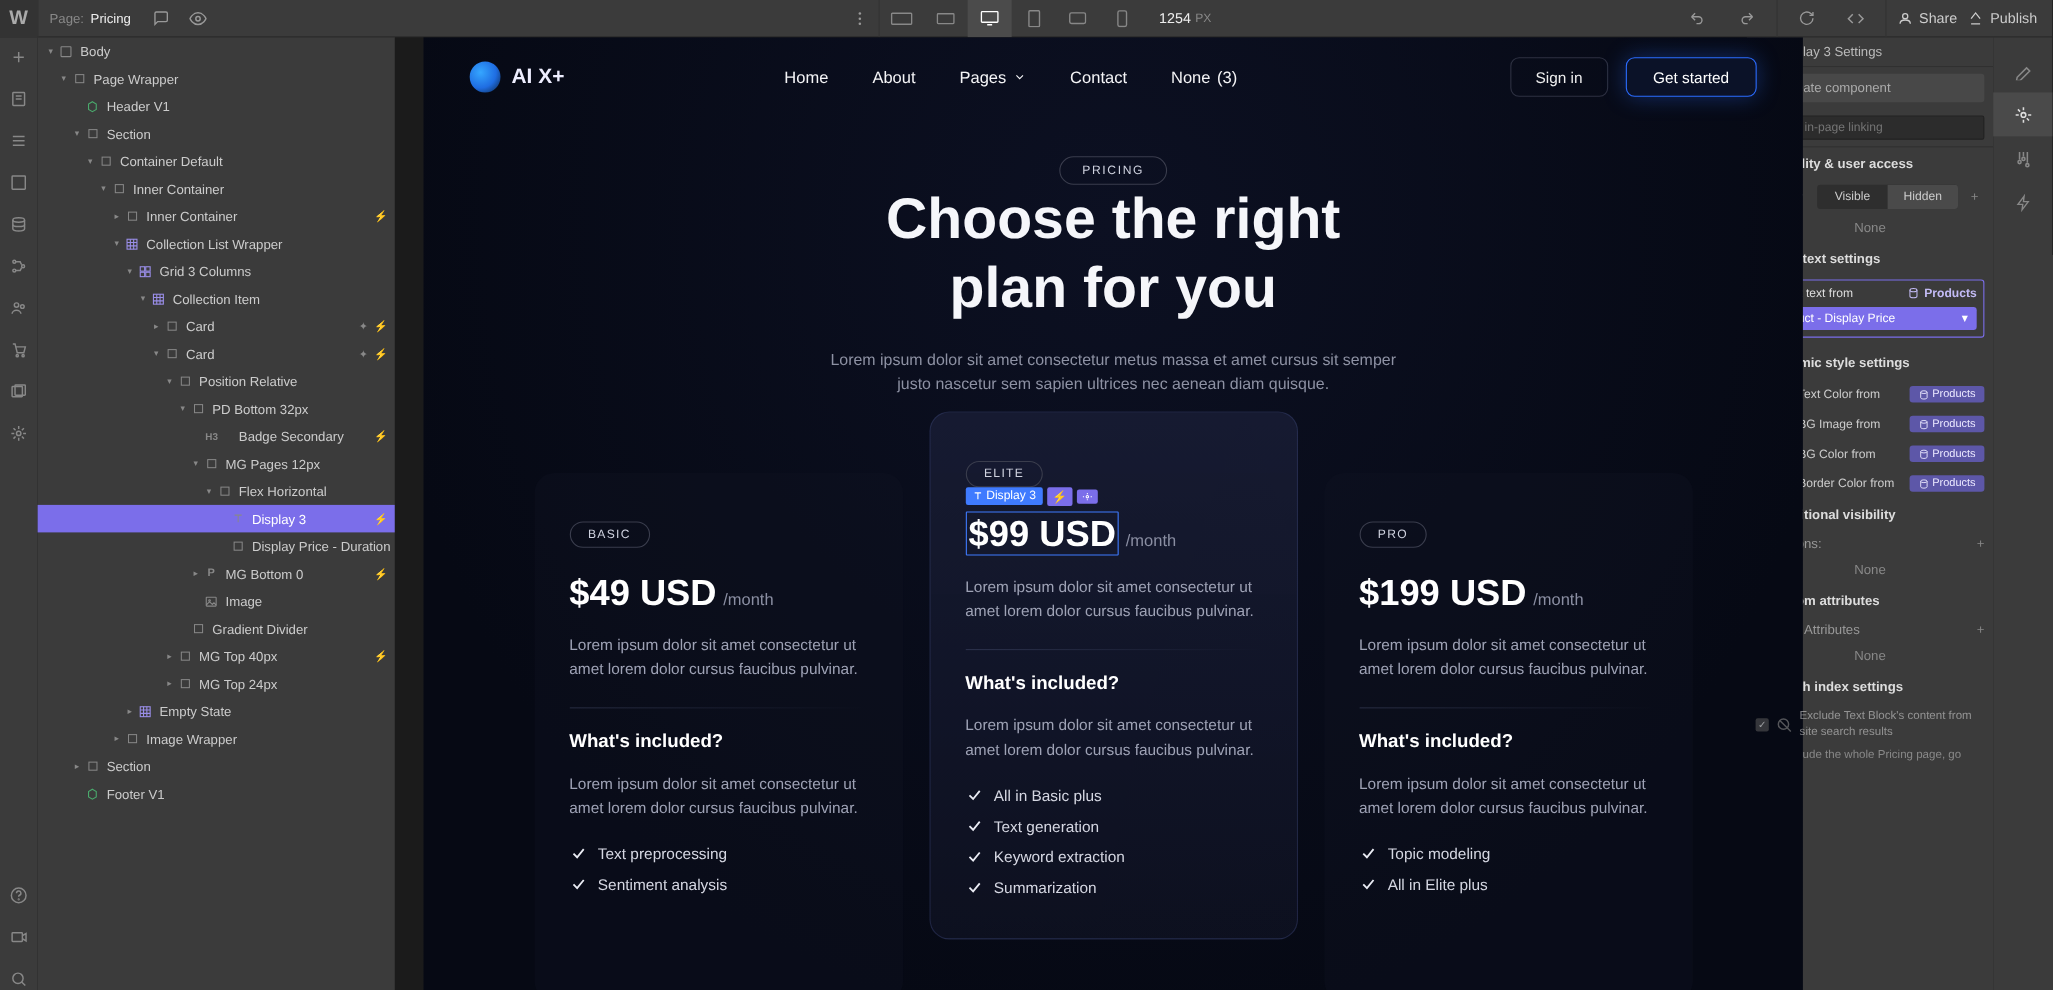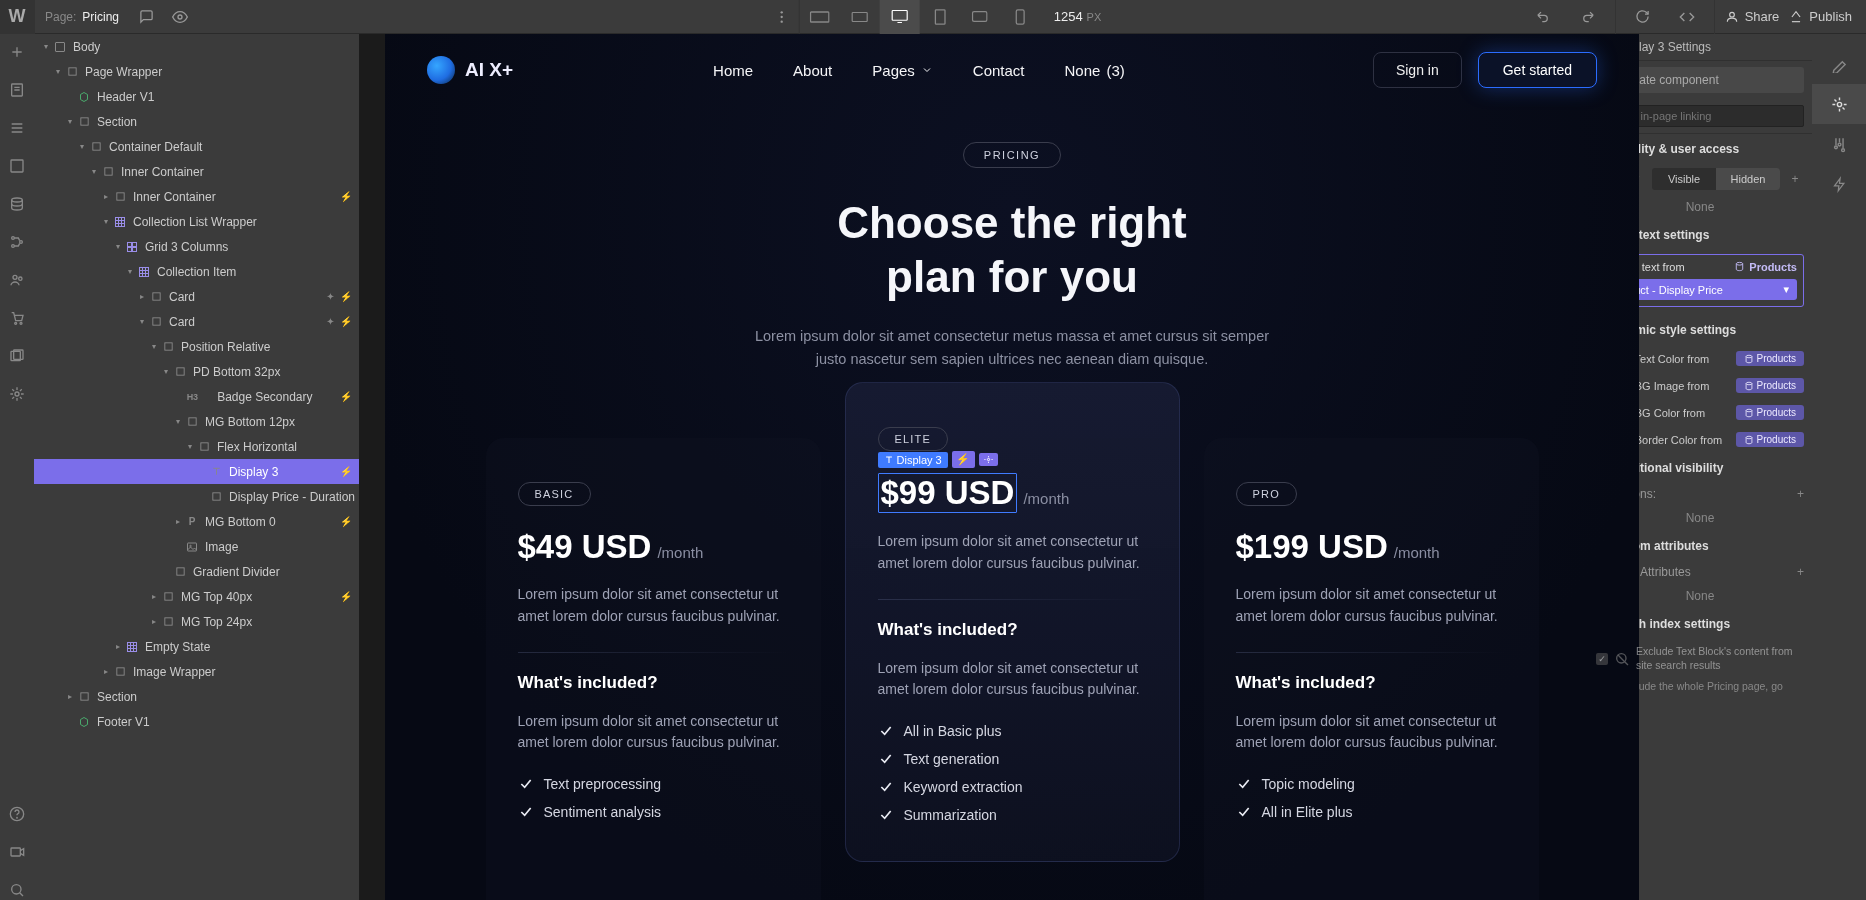--- a/index.html
+++ b/index.html
@@ -45,21 +45,21 @@
 .brand-logo { width: 28px; height: 28px; border-radius: 50%; background: radial-gradient(circle at 35% 35%, #35a6ff 0%, #1f6de2 55%, #0a2240 100%); }
 .brand-name { font-size: 19px; font-weight: 600; color: #eef; }
 .nav-links { display: flex; align-items: center; gap: 40px; margin-left: 200px; }
 .nav-link { font-size: 15px; color: #f5f5f7; display: flex; align-items: center; gap: 6px; }
 .nav-right { margin-left: auto; display: flex; gap: 16px; }
 .btn-outline { border: 1px solid #2e3142; padding: 9px 22px; border-radius: 8px; font-size: 14px; color: #eee; }
 .btn-primary { border: 1.5px solid #2b6cff; padding: 9px 24px; border-radius: 8px; font-size: 14px; color: #fff; background: #0b1228; box-shadow: 0 0 20px rgba(40,108,255,.35); }
 
 .hero { text-align: center; padding: 36px 0 30px; }
 .pill { display: inline-block; border: 1px solid #3a3d4d; padding: 6px 20px; border-radius: 18px; font-size: 11px; letter-spacing: 1.5px; color: #cfd2df; }
-.h1 { font-size: 44px; font-weight: 600; color: #f5f6fa; line-height: 1.22; margin-top: 28px; }
+.h1 { font-size: 52px; font-weight: 600; color: #f5f6fa; line-height: 1.22; }
 .subtitle { font-size: 14.5px; color: #8d91a3; max-width: 520px; margin: 22px auto 0; line-height: 1.55; }
 
 .cards-row { display: grid; grid-template-columns: repeat(3, 335px); gap: 24px; justify-content: center; padding-top: 38px; }
 .card { border-radius: 18px; padding: 44px 32px 32px; background: rgba(18,20,33,.35); }
 .card.featured { background: linear-gradient(180deg, rgba(29,34,60,.65) 0%, rgba(16,19,36,.7) 100%); transform: translateY(-56px); border: 1px solid rgba(60,70,120,.4); }
 .badge { display: inline-block; border: 1px solid #3a3d4d; padding: 5px 16px; border-radius: 14px; font-size: 11px; letter-spacing: 1.2px; color: #cfd2df; }
 .price-line { display: flex; align-items: baseline; gap: 6px; margin-top: 22px; position: relative; }
 .price { font-size: 33px; font-weight: 600; color: #fff; }
 .period { font-size: 15px; color: #8a8ea2; }
 .desc { font-size: 14px; color: #9ea2b5; line-height: 1.55; margin-top: 18px; }
@@ -455,21 +455,21 @@
           <span class="nind"></span>
           <span class="bolt">⚡</span>
         </div>
         <div class="nrow" style="padding-left: 138px;">
           <span class="twisty">▾</span>
           <span class="nico">
             <svg width="11" height="11" viewBox="0 0 24 24" fill="none" stroke="currentColor" stroke-width="2">
               <rect x="4" y="4" width="16" height="16"></rect>
             </svg>
           </span>
-          <span class="nlbl">MG Bottom 12px</span>
+          <span class="nlbl">MG Pages 12px</span>
           <span class="nind"></span>
         </div>
         <div class="nrow" style="padding-left: 150px;">
           <span class="twisty">▾</span>
           <span class="nico">
             <svg width="11" height="11" viewBox="0 0 24 24" fill="none" stroke="currentColor" stroke-width="2">
               <rect x="4" y="4" width="16" height="16"></rect>
             </svg>
           </span>
           <span class="nlbl">Flex Horizontal</span>

